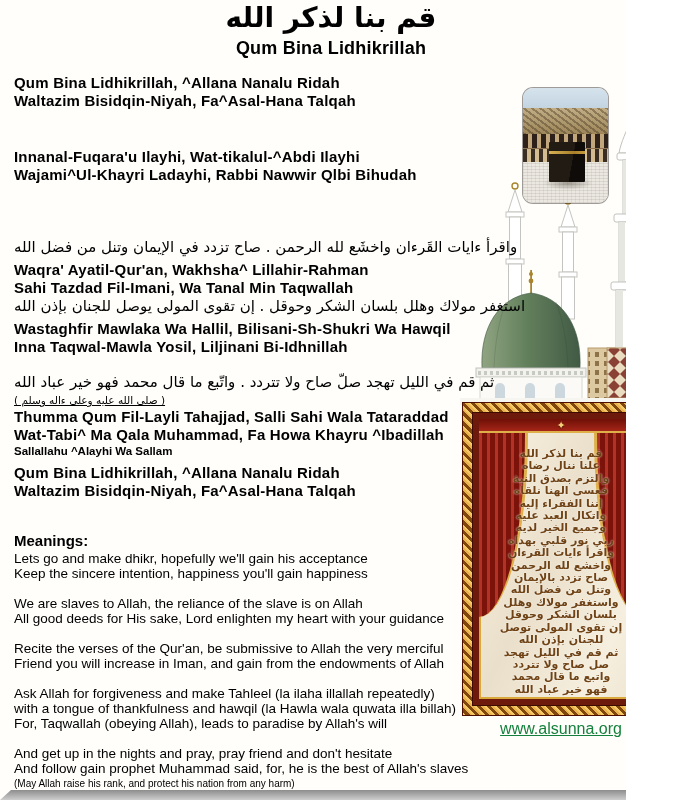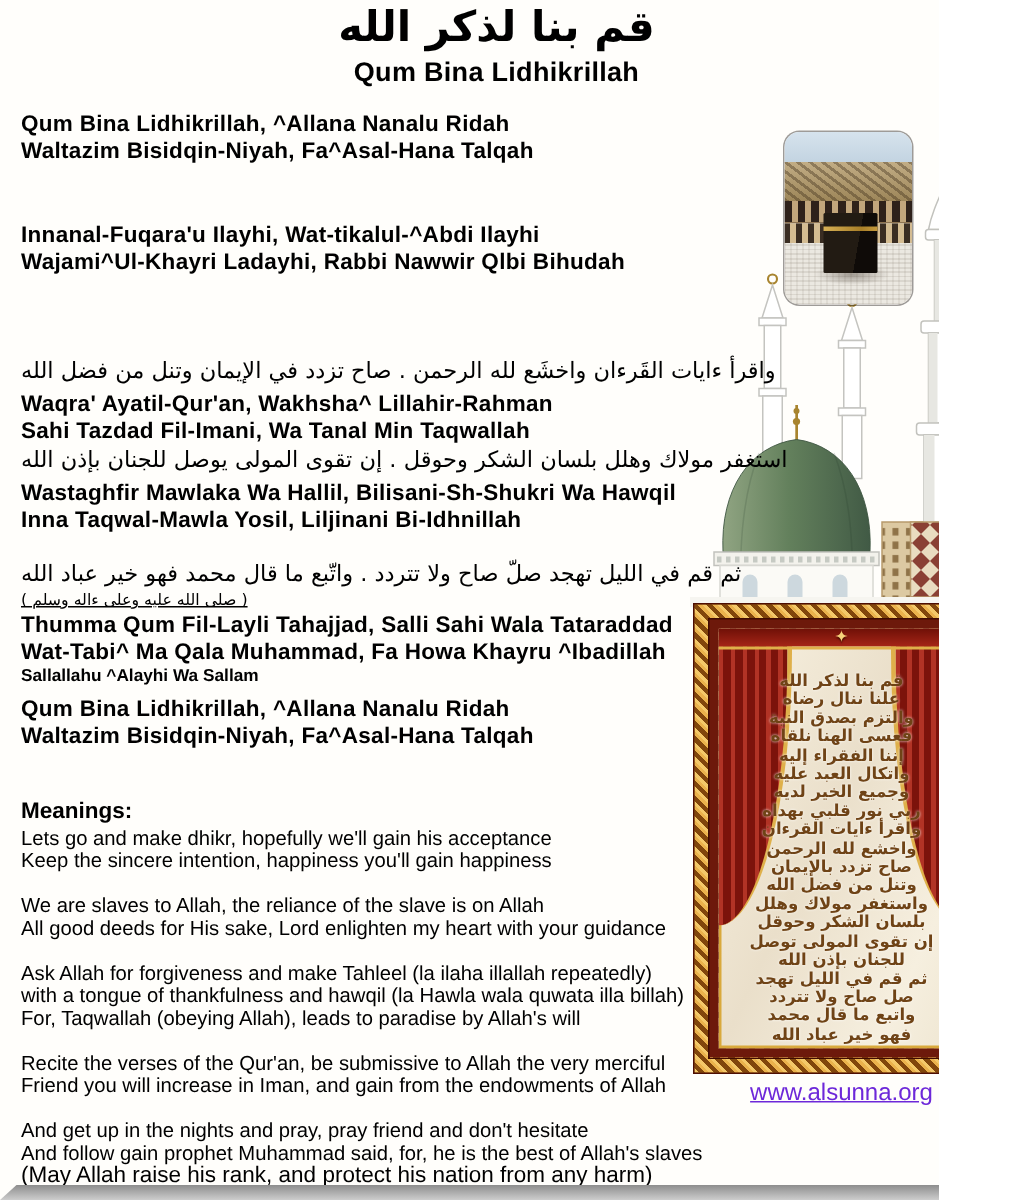--- a/index.html
+++ b/index.html
@@ -19,21 +19,21 @@
   .ar-small{font:10.5px/13px "DejaVu Sans",sans-serif;direction:rtl;text-align:left;
       margin:-2px 0 1px;text-decoration:underline;}
   .tl-line{font:bold 15px/18px "Liberation Sans",sans-serif;letter-spacing:.2px;white-space:nowrap;}
   .latin-small{font:bold 11.5px/15px "Liberation Sans",sans-serif;}
   
   .meanings{position:absolute;left:14px;top:533px;z-index:2;}
   .m-head{font:bold 15px/15px "Liberation Sans",sans-serif;}
   .para{margin-top:15px;}
   .para.first{margin-top:3px;}
   .m-line{font:13.5px/15px "Liberation Sans",sans-serif;white-space:nowrap;}
-  .p5 .m-line:nth-child(3){font-size:15px;}
+  .p5 .m-line:nth-child(3){font-size:10px;}
   
   .mosque{position:absolute;left:440px;top:80px;z-index:1;}
   
   .kaaba-photo{position:absolute;left:523px;top:88px;width:85px;height:115px;border-radius:10px;
       overflow:hidden;z-index:2;box-shadow:0 0 0 1px rgba(40,35,30,.45);}
   .kp-sky{position:absolute;top:0;left:0;right:0;height:20px;background:linear-gradient(#d6e3ed,#c3d4e1);}
   .kp-hill{position:absolute;top:20px;left:0;right:0;height:26px;background:
       repeating-linear-gradient(37deg,rgba(62,46,26,.38) 0 2px,rgba(0,0,0,0) 2px 5px),
       linear-gradient(#c2ad85,#9d8659);}
   .kp-arcade1{position:absolute;top:46px;left:0;right:0;height:14px;background:
@@ -64,21 +64,21 @@
       background:repeating-linear-gradient(90deg,#b23325 0 3px,#7c130b 3px 8px);}
   .cl{left:0;border-radius:0 0 100% 0/0 0 92% 0;border-right:3px solid #dfb04a;}
   .cr{right:0;border-radius:0 0 0 100%/0 0 0 92%;border-left:3px solid #dfb04a;}
   .crest{position:absolute;top:0;left:0;right:0;text-align:center;z-index:4;
       color:#f6d27a;font-size:11px;line-height:12px;text-shadow:0 1px 1px #4d0e02;}
   .p-text{position:absolute;top:29px;left:4px;right:4px;z-index:2;text-align:center;}
   .p-line{font:bold 11px/12.4px "DejaVu Sans",sans-serif;color:#6f4316;white-space:nowrap;
       text-shadow:0 0 2px rgba(255,255,255,.95);}
   
   .site-link{position:absolute;left:462px;top:719px;width:198px;text-align:center;z-index:4;}
-  .site-link a{font:16px/20px "Liberation Sans",sans-serif;color:#6d28d9;text-decoration:underline;}
+  .site-link a{font:16px/20px "Liberation Sans",sans-serif;color:#15803d;text-decoration:underline;}
   
   .bevel-right{position:absolute;left:671px;top:0;width:8px;height:790px;background:#b4b4b4;
       clip-path:polygon(100% 0,100% 100%,0 100%,0 10px);z-index:6;}
   .bevel-bottom{position:absolute;left:0;top:790px;width:679px;height:10px;
       background:linear-gradient(#8d8d8d,#cdcdcd);
       clip-path:polygon(11px 0,100% 0,100% 100%,0 100%);z-index:6;}
 </style>
 </head>
 <body>
 
@@ -217,27 +217,27 @@
     <div class="m-head">Meanings:</div>
     <div class="para first">
         <div class="m-line">Lets go and make dhikr, hopefully we'll gain his acceptance</div>
         <div class="m-line">Keep the sincere intention, happiness you'll gain happiness</div>
       </div>
     <div class="para">
         <div class="m-line">We are slaves to Allah, the reliance of the slave is on Allah</div>
         <div class="m-line">All good deeds for His sake, Lord enlighten my heart with your guidance</div>
       </div>
     <div class="para">
+        <div class="m-line">Recite the verses of the Qur'an, be submissive to Allah the very merciful</div>
+        <div class="m-line">Friend you will increase in Iman, and gain from the endowments of Allah</div>
+      </div>
+    <div class="para">
         <div class="m-line">Ask Allah for forgiveness and make Tahleel (la ilaha illallah repeatedly)</div>
         <div class="m-line">with a tongue of thankfulness and hawqil (la Hawla wala quwata illa billah)</div>
         <div class="m-line">For, Taqwallah (obeying Allah), leads to paradise by Allah's will</div>
-      </div>
-    <div class="para">
-        <div class="m-line">Recite the verses of the Qur'an, be submissive to Allah the very merciful</div>
-        <div class="m-line">Friend you will increase in Iman, and gain from the endowments of Allah</div>
       </div>
     <div class="para p5">
         <div class="m-line">And get up in the nights and pray, pray friend and don't hesitate</div>
         <div class="m-line">And follow gain prophet Muhammad said, for, he is the best of Allah's slaves</div>
         <div class="m-line">(May Allah raise his rank, and protect his nation from any harm)</div>
       </div>
   </div>
 
   <div class="panel">
     <div class="p-gold">

